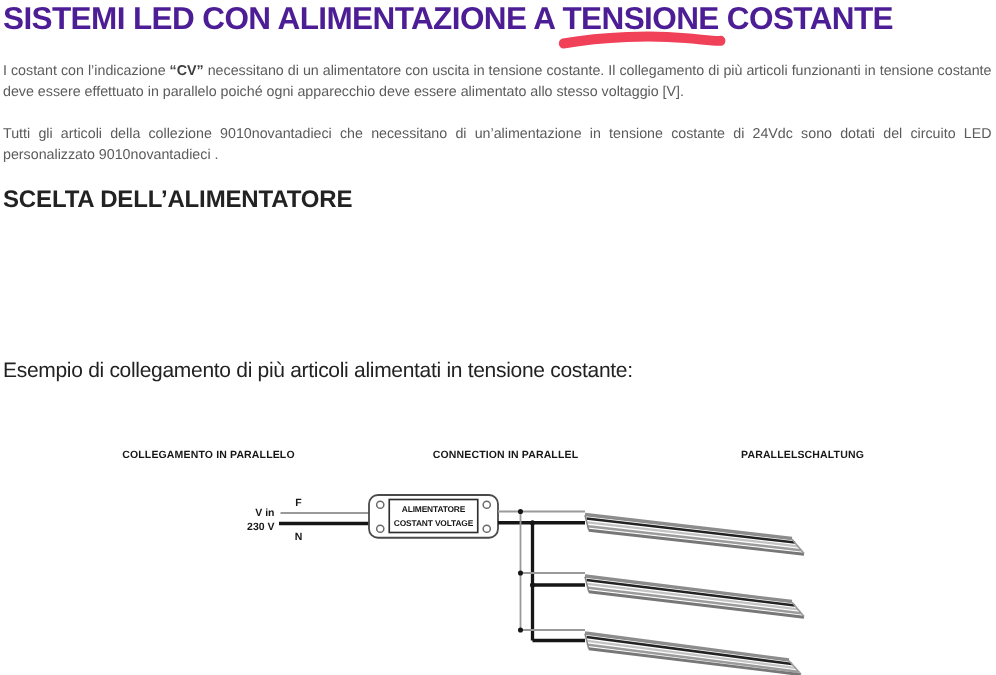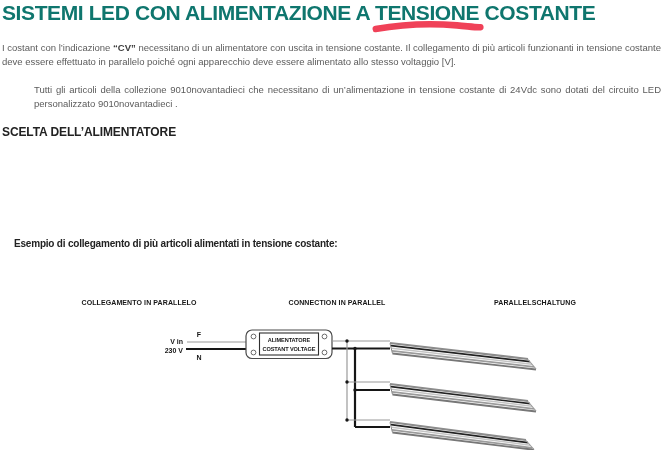--- a/index.html
+++ b/index.html
@@ -3,50 +3,50 @@
 <meta charset="utf-8">
 <style>
   * { margin:0; padding:0; box-sizing:border-box; }
   html,body { width:664px; height:450px; background:#fff; overflow:hidden; }
   body { font-family:"Liberation Sans","DejaVu Sans",sans-serif; position:relative; }
 
   .page { position:absolute; inset:0; }
 
   .title {
     position:absolute; top:1px; left:2px; right:0;
-    font-size:21px; font-weight:700; color:#0f766e;
+    font-size:21px; font-weight:700; color:#4c1d95;
     letter-spacing:-0.4px; white-space:nowrap;
   }
   .title-hl { position:relative; display:inline-block; }
   .title-hl svg {
     position:absolute; left:-4px; bottom:-8px;
     width:calc(100% + 10px); height:12px; overflow:visible;
   }
 
   .bodytext {
     position:absolute; left:2px; right:3px;
     font-size:9.5px; line-height:14px; color:#5b5b5b;
     text-align:justify;
   }
   .bodytext b { color:#3d3d3d; }
   .p1 { top:41px; }
-  .p2 { top:83px;margin-left:32px; }
+  .p2 { top:83px; }
 
   .sec-heading {
     position:absolute; top:125px; left:2px;
-    font-size:12px; font-weight:700; color:#222; letter-spacing:-0.1px;
+    font-size:16px; font-weight:700; color:#222; letter-spacing:-0.1px;
   }
 
   .list { top:151px; }
   .list .item { text-align:justify; }
   .list .item:last-child { text-align:left; }
 
   .example-heading {
-    position:absolute; top:238px; left:14px;
-    font-size:10px; font-weight:700; color:#222; letter-spacing:-0.2px;
+    position:absolute; top:238px; left:2px;
+    font-size:14px; font-weight:400; color:#222; letter-spacing:-0.2px;
   }
 
   .diagram-svg { position:absolute; top:288px; left:0; }
   .diagram-svg text {
     font-family:"Liberation Sans","DejaVu Sans",sans-serif;
     fill:#161616; font-weight:700;
   }
   .col-label { font-size:7px; letter-spacing:0.1px; }
   .wire-label { font-size:7px; }
   .driver-label { font-size:5.6px; letter-spacing:-0.1px; }

